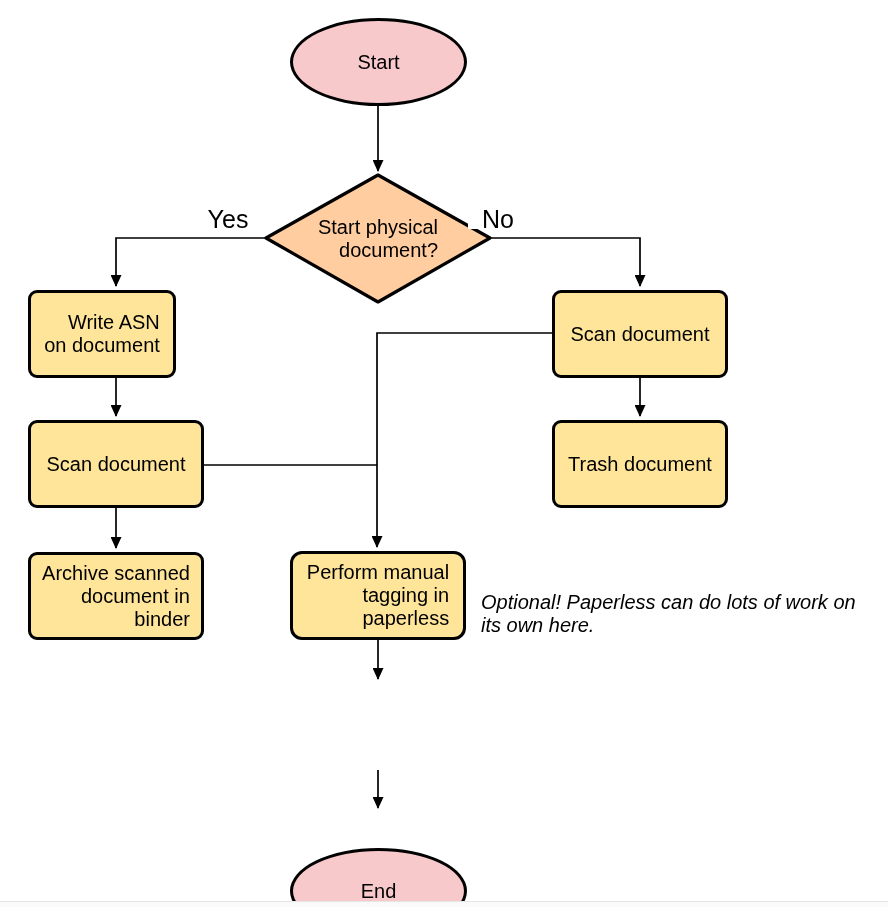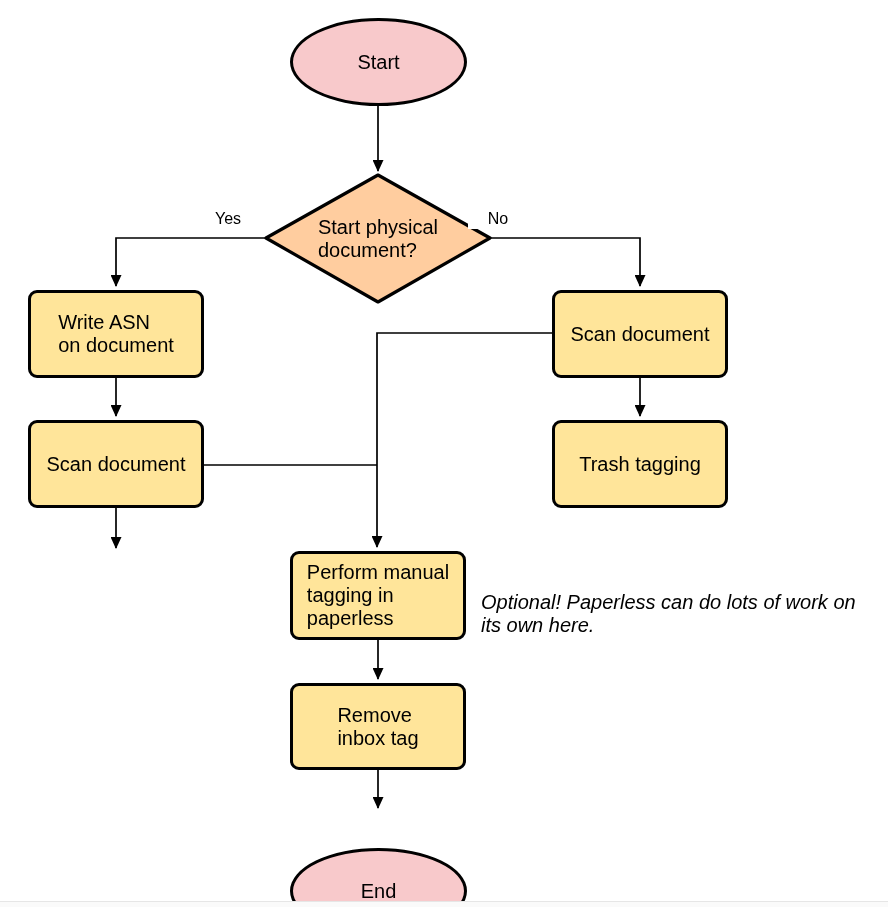--- a/index.html
+++ b/index.html
@@ -33,42 +33,42 @@
     stroke: #000000;
     stroke-width: 3.2;
     stroke-linejoin: round;
   }
   .node {
     position: absolute;
     box-sizing: border-box;
     display: flex;
     align-items: center;
     justify-content: center;
-    text-align: left;
+    text-align: right;
     font-size: 20px;
     line-height: 23px;
     white-space: pre-line;
   }
   .terminal {
     border: 3.5px solid #000000;
     border-radius: 50%;
     background: var(--terminal-fill, #f8c9cb);
   }
   .process {
     border: 3px solid #000000;
     border-radius: 9px;
     background: var(--process-fill, #ffe59a);
   }
   .diamond-label {
     background: transparent;
     border: none;
   }
   .edge-label {
     position: absolute;
-    font-size: 16px;
+    font-size: 25px;
     line-height: 20px;
     text-align: center;
     background: #ffffff;
   }
   .note {
     position: absolute;
     font-size: 20px;
     line-height: 23px;
     font-style: italic;
     white-space: pre-line;
@@ -122,51 +122,52 @@
 
   <div class="node diamond-label" style="left:266px; top:176px; width:224px; height:126px;">
     <span>Start physical
 document?</span>
   </div>
 
   <div class="edge-label" style="left:198px; top:209px; width:60px;">Yes</div>
 
   <div class="edge-label" style="left:468px; top:209px; width:60px;">No</div>
 
-  <div class="node process" style="left:28px; top:290px; width:176px; height:88px;">
+  <div class="node process" style="left:28px; top:290px; width:148px; height:88px;">
     <span>Write ASN
 on document</span>
   </div>
 
   <div class="node process" style="left:28px; top:420px; width:176px; height:88px;">
     <span>Scan document</span>
   </div>
 
+  <div class="node process" style="left:28px; top:552px; width:176px; height:88px;">
+    <span>Archive scanned
+document in
+binder</span>
+  </div>
 
   <div class="node process" style="left:552px; top:290px; width:176px; height:88px;">
     <span>Scan document</span>
   </div>
 
   <div class="node process" style="left:552px; top:420px; width:176px; height:88px;">
-    <span>Trash tagging</span>
+    <span>Trash document</span>
   </div>
 
-  <div class="node process" style="left:290px; top:551px; width:176px; height:89px;">
+  <div class="node process" style="left:290px; top:551px; width:176px; height:89px;border-radius:12px;">
     <span>Perform manual
 tagging in
 paperless</span>
   </div>
 
   <div class="note" style="left:481px; top:591px; width:412px;">Optional! Paperless can do lots of work on
 its own here.</div>
 
-  <div class="node process" style="left:290px; top:683px; width:176px; height:87px;">
-    <span>Remove
-inbox tag</span>
-  </div>
 
   <div class="node terminal" style="left:290px; top:848px; width:177px; height:86px;">
     <span>End</span>
   </div>
 
   <div class="footer-line"></div>
   <div class="footer-area"></div>
 
 </div>
 

